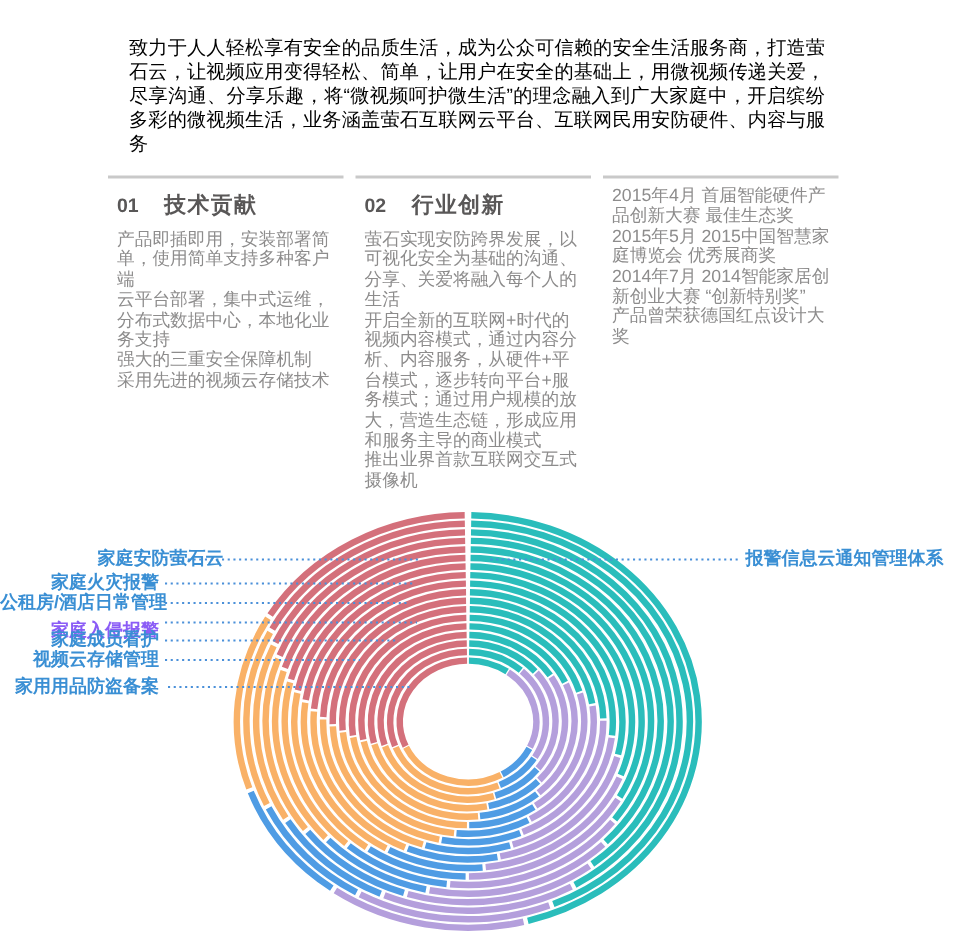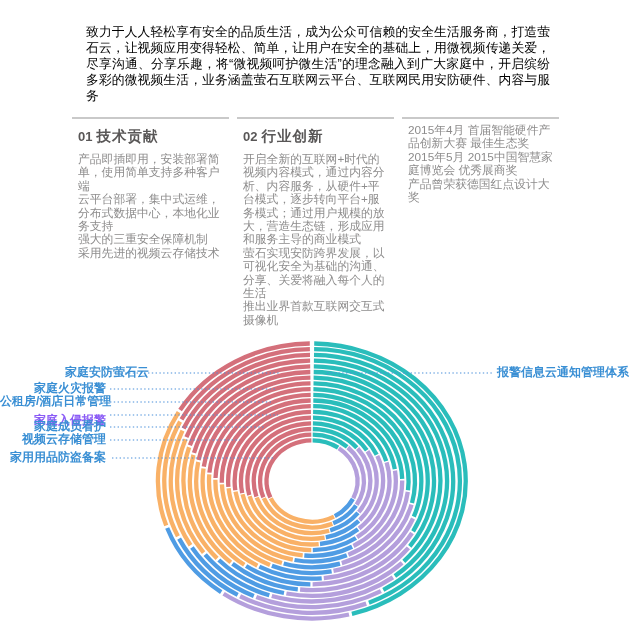--- a/index.html
+++ b/index.html
@@ -16,21 +16,21 @@
   .cols{
     position:absolute;top:117px;left:72px;width:488px;
     display:flex;gap:8px;
   }
   .col{
     width:157px;box-sizing:border-box;
     border-top:2px solid #c9c9c9;
     padding:5px 4px 0 6px;
   }
   .col-head{
-    display:flex;gap:4px;align-items:baseline;
+    display:flex;gap:17px;align-items:baseline;
     color:#595757;font-weight:bold;margin:3px 0 7px 0;
   }
   .col-num{font-size:13px;}
   .col-title{font-size:14.5px;letter-spacing:1px;}
   .col p{
     margin:0;font-size:11.8px;line-height:13.4px;color:#8d8c8c;
   }
   svg.chart{position:absolute;left:0;top:0;width:643px;height:627px;}
   .chart-label{
     position:absolute;font-size:12px;font-weight:bold;
@@ -52,27 +52,28 @@
     <p>产品即插即用，安装部署简单，使用简单支持多种客户端</p>
     <p>云平台部署，集中式运维，分布式数据中心，本地化业务支持</p>
     <p>强大的三重安全保障机制</p>
     <p>采用先进的视频云存储技术</p>
   </div>
   <div class="col">
     <div class="col-head">
       <span class="col-num">02</span>
       <span class="col-title">行业创新</span>
     </div>
+    <p>萤石实现安防跨界发展，以可视化安全为基础的沟通、分享、关爱将融入每个人的生活</p>
     <p>开启全新的互联网+时代的视频内容模式，通过内容分析、内容服务，从硬件+平台模式，逐步转向平台+服务模式；通过用户规模的放大，营造生态链，形成应用和服务主导的商业模式</p>
-    <p>萤石实现安防跨界发展，以可视化安全为基础的沟通、分享、关爱将融入每个人的生活</p>
     <p>推出业界首款互联网交互式摄像机</p>
   </div>
   <div class="col">
     <p>2015年4月 首届智能硬件产品创新大赛 最佳生态奖</p>
     <p>2015年5月 2015中国智慧家庭博览会 优秀展商奖</p>
+    <p>2014年7月 2014智能家居创新创业大赛 “创新特别奖”</p>
     <p>产品曾荣获德国红点设计大奖</p>
   </div>
 </div>
 
 <svg class="chart" id="chart-svg" xmlns="http://www.w3.org/2000/svg" viewBox="0 0 643 627">
     <path d="M 312.6 440.4 A 45.5 40.6 0 0 1 338.1 447.7" fill="none" stroke="#2abdbb" stroke-width="4.3"></path>
     <path d="M 338.8 448.2 A 45.5 40.6 0 0 1 353.3 498.2" fill="none" stroke="#b49fdc" stroke-width="4.3"></path>
     <path d="M 352.9 498.9 A 45.5 40.6 0 0 1 334.8 516.2" fill="none" stroke="#4f9ce4" stroke-width="4.3"></path>
     <path d="M 334.0 516.6 A 45.5 40.6 0 0 1 270.7 498.2" fill="none" stroke="#f9b167" stroke-width="4.3"></path>
     <path d="M 270.4 497.5 A 45.5 40.6 0 0 1 311.4 440.4" fill="none" stroke="#d4707b" stroke-width="4.3"></path>

